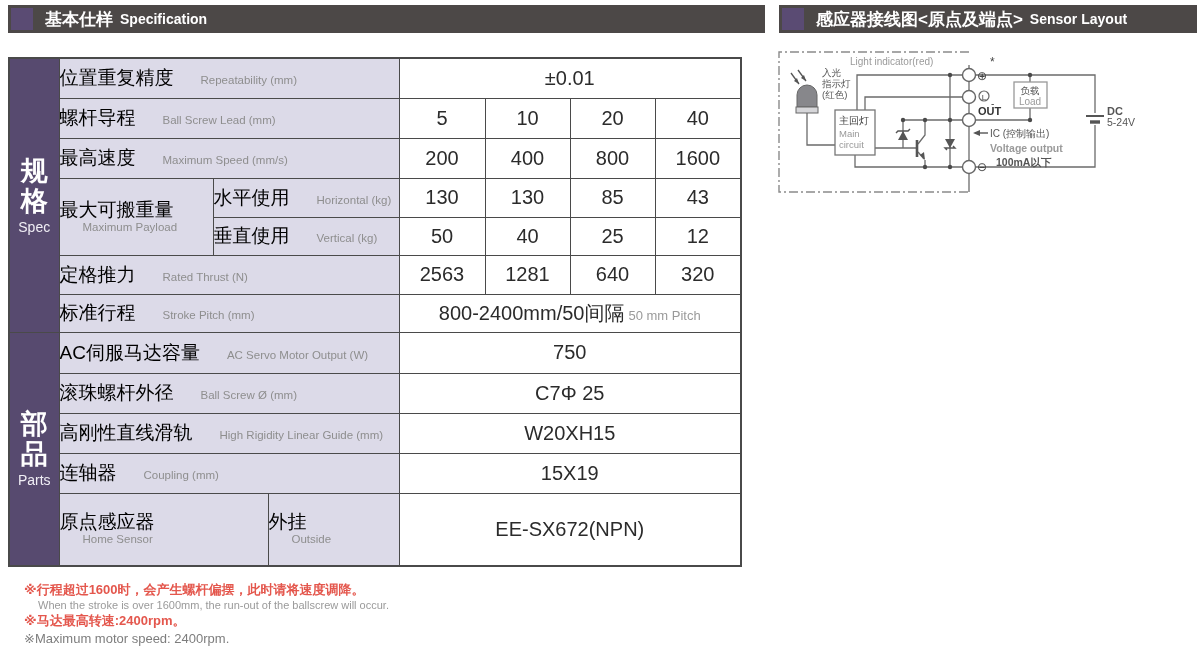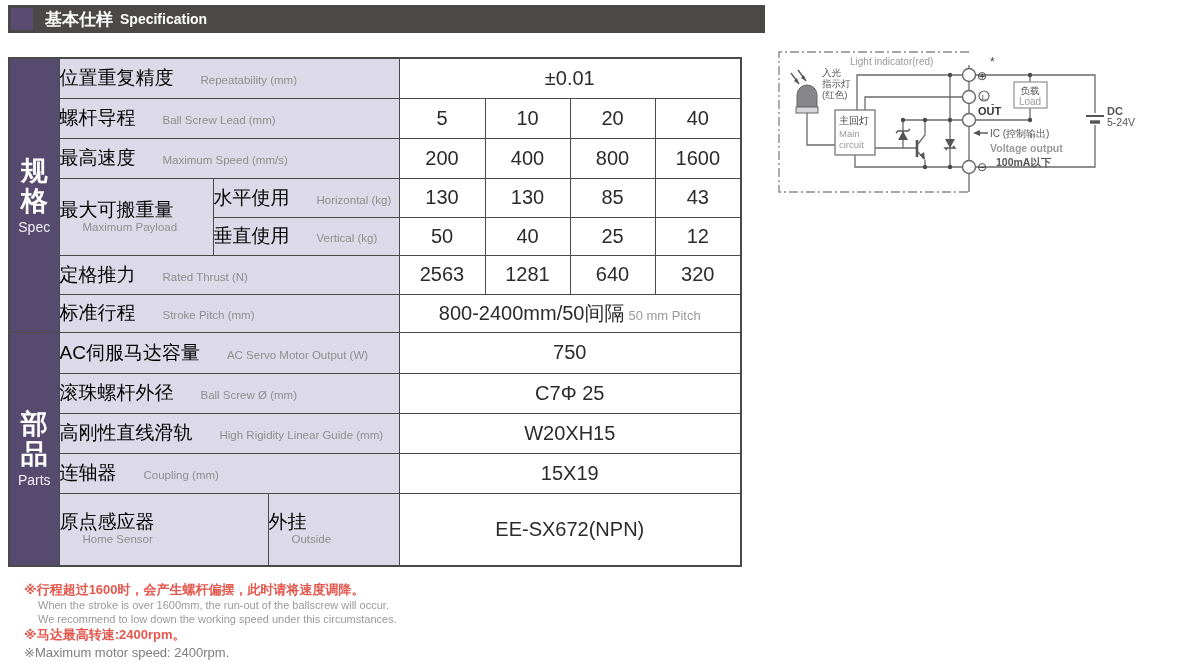--- a/index.html
+++ b/index.html
@@ -43,20 +43,25 @@
   svg text{font-family:"Liberation Sans","DejaVu Sans",sans-serif;}
 </style>
 </head>
 <body>
 <div id="page">
 
   <div class="hbar" id="hbar-left">
     <span class="sq"></span>
     <span class="zh">基本仕样</span>
     <span class="en">Specification</span>
+  </div>
+  <div class="hbar" id="hbar-right">
+    <span class="sq"></span>
+    <span class="zh">感应器接线图&lt;原点及端点&gt;</span>
+    <span class="en">Sensor Layout</span>
   </div>
 
   <table id="spec-table">
     <colgroup>
       <col style="width:50px">
         <col style="width:154px">
         <col style="width:55px">
         <col style="width:131px">
       <col style="width:86px">
         <col style="width:85px">
@@ -171,21 +176,20 @@
         <span class="en">Outside</span>
       </td>
       <td class="val" colspan="4">EE-SX672(NPN)</td>
     </tr>
   </tbody>
     </table>
 
   <div class="notes" id="notes-left">
     <p class="note-red">※行程超过1600时，会产生螺杆偏摆，此时请将速度调降。</p>
     <p class="note-gray">When the stroke is over 1600mm, the run-out of the ballscrew will occur.</p>
-    <p class="note-gray">We recommend to low down the working speed under this circumstances.</p>
     <p class="note-red">※马达最高转速:2400rpm。</p>
     <p class="note-dark">※Maximum motor speed: 2400rpm.</p>
   </div>
 
   <div id="diagram">
     <svg width="420" height="160" viewBox="0 0 420 160">
 
       <path d="M192,7 L2,7 L2,147 L192,147" fill="none" stroke="#8a8a8a" stroke-width="1.4" stroke-dasharray="9 3 2 3"></path>
 
       <g stroke="#6b6b6b" stroke-width="1.3" fill="none">

